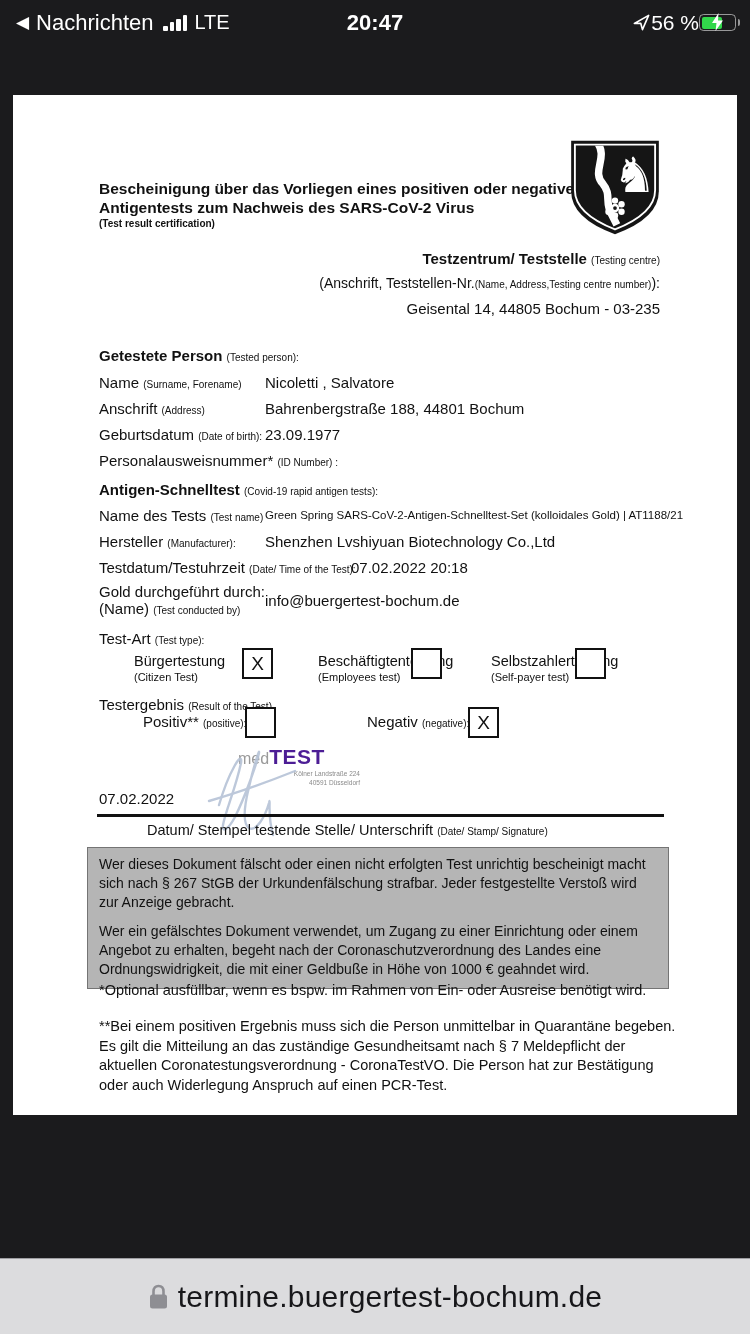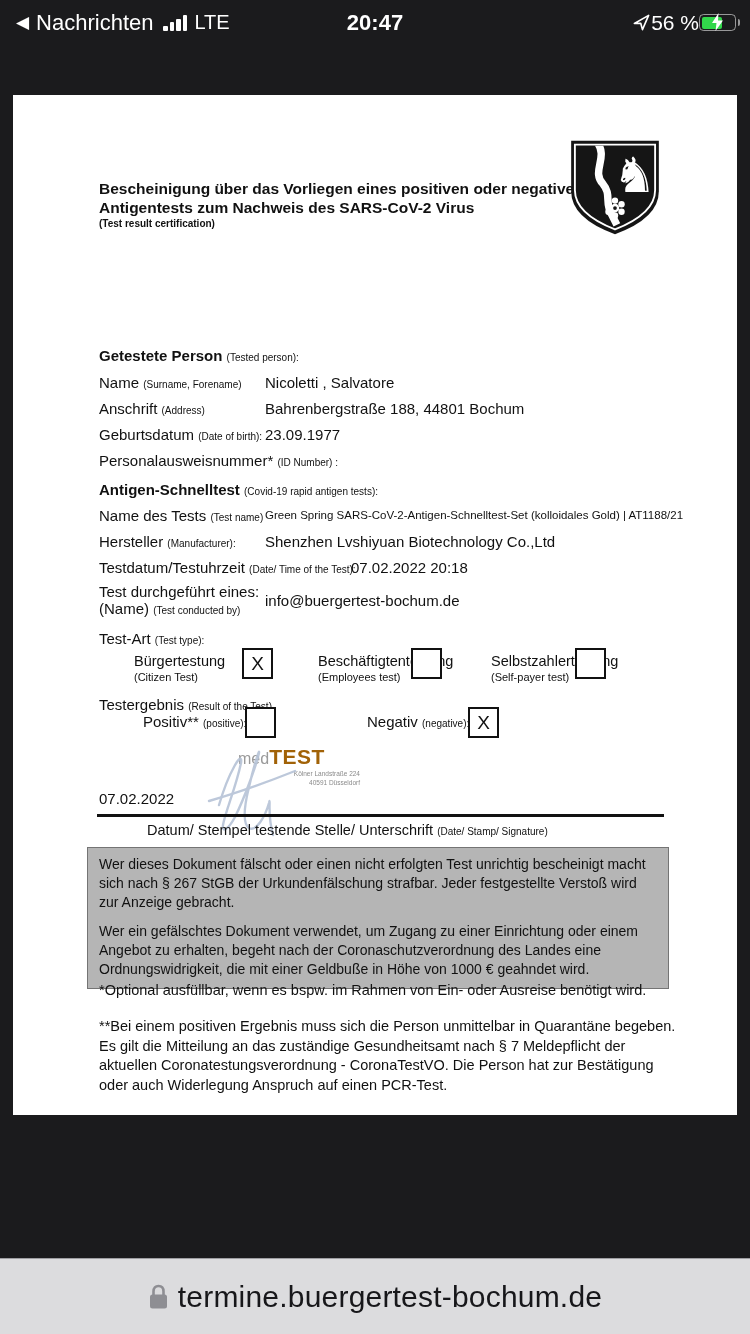--- a/index.html
+++ b/index.html
@@ -43,21 +43,21 @@
   .row{left:86px;font-size:15px;white-space:nowrap;}
   .row .val{position:absolute;left:166px;top:0;white-space:nowrap;}
   .val-small{font-size:11.5px;top:2px !important;}
   .lbl2{line-height:17px;}
   .cgrp-label{font-size:14.5px;line-height:16px;margin-left:35px;}
   .cgrp-label .sub{font-size:11px;}
   .cbx{width:27px;height:27px;border:2px solid #111;display:flex;align-items:center;justify-content:center;font-size:19px;background:#fff;}
   .stamp{left:225px;top:650px;width:150px;}
   .stamp .brand{white-space:nowrap;}
   .stamp .med{color:#9a9a9a;font-size:16px;}
-  .stamp .tst{color:#a16207;font-size:21px;font-weight:bold;letter-spacing:.5px;}
+  .stamp .tst{color:#4c1d95;font-size:21px;font-weight:bold;letter-spacing:.5px;}
   .stamp .addr{font-size:6.5px;color:#8a8a8a;text-align:right;line-height:8.5px;padding-right:28px;margin-top:1px;}
   .signature{left:190px;top:648px;width:140px;height:96px;pointer-events:none;}
   .sig-date{left:86px;top:695px;font-size:15px;}
   .rule{left:84px;top:719px;width:567px;height:3px;background:#111;}
   .sign-caption{left:86px;top:727px;font-size:14.5px;margin-left:48px;}
   .warnbox{left:74px;top:752px;width:582px;box-sizing:border-box;background:#b5b5b5;border:1px solid #747474;padding:7px 11px 9px;font-size:14px;line-height:19px;}
   .warnbox p{margin:0;}
   .warnbox p + p{margin-top:10px;}
   .fn{left:86px;font-size:14.5px;line-height:19.5px;width:578px;}
   
@@ -126,20 +126,25 @@
             <circle cx="57" cy="78" r="3.4"></circle>
           <circle cx="50" cy="82" r="3.4"></circle>
             <circle cx="43" cy="78" r="3.4"></circle>
             <circle cx="43" cy="70" r="3.4"></circle>
           <circle cx="50" cy="74" r="4.6"></circle>
         </g>
         <circle cx="50" cy="74" r="2" fill="#151515"></circle>
       </g>
     </svg>
 
+    <div class="abs tz">
+      <div class="l1"><span class="b">Testzentrum/ Teststelle</span> <span class="sm">(Testing centre)</span></div>
+      <div><span>(Anschrift, Teststellen-Nr.</span><span class="sm">(Name, Address,Testing centre number)</span><span>):</span></div>
+      <div class="addr">Geisental 14, 44805 Bochum - 03-235</div>
+    </div>
 
     <div class="abs sec-h" style="top:252px">
       <span class="b">Getestete Person</span> <span class="sm">(Tested person):</span>
     </div>
     <div class="abs row" style="top:279px">
       <span><span>Name</span> <span class="sm">(Surname, Forename)</span></span>
       <span class="val">Nicoletti , Salvatore</span>
     </div>
     <div class="abs row" style="top:305px">
       <span><span>Anschrift</span> <span class="sm">(Address)</span></span>
@@ -164,21 +169,21 @@
     <div class="abs row" style="top:438px">
       <span><span>Hersteller</span> <span class="sm">(Manufacturer):</span></span>
       <span class="val">Shenzhen Lvshiyuan Biotechnology Co.,Ltd</span>
     </div>
     <div class="abs row" style="top:464px">
       <span><span>Testdatum/Testuhrzeit</span> <span class="sm">(Date/ Time of the Test):</span></span>
       <span class="val" style="left:252px">07.02.2022 20:18</span>
     </div>
     <div class="abs row lbl2" style="top:488px">
       <span>
-        <span>Test durchgeführt eines:</span><br>
+        <span>Gold durchgeführt durch:</span><br>
         <span>(Name)</span> <span class="sm">(Test conducted by)</span>
       </span>
       <span class="val" style="top:9px">info@buergertest-bochum.de</span>
     </div>
     <div class="abs row" style="top:535px">
       <span><span>Test-Art</span> <span class="sm">(Test type):</span></span>
     </div>
 
     <div class="abs cgrp-label" style="left:86px;top:558px">
       <div>Bürgertestung</div>

